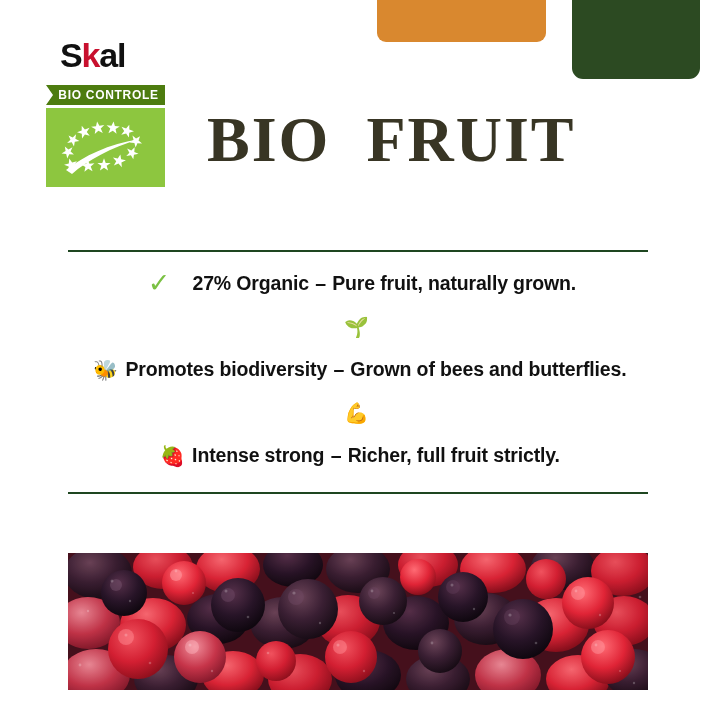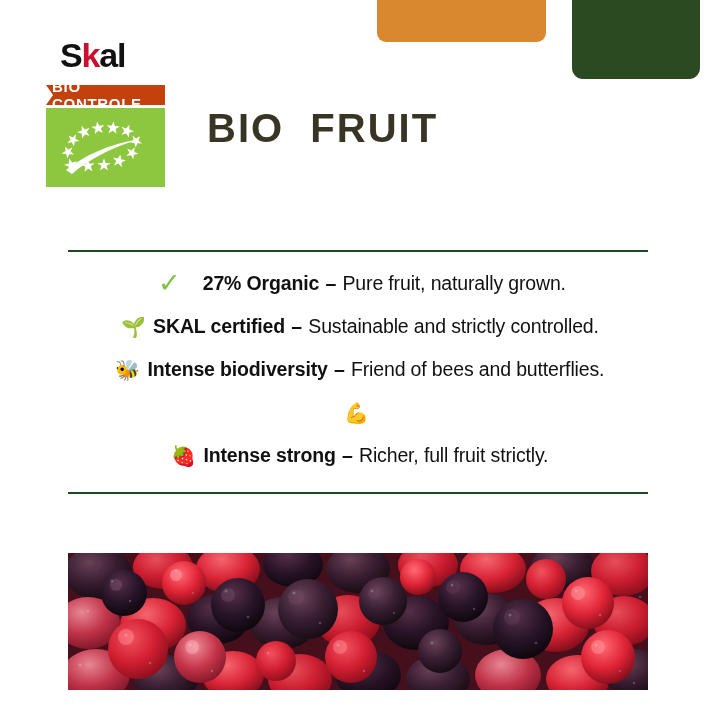--- a/index.html
+++ b/index.html
@@ -62,23 +62,23 @@
     height: 44px;
   }
   .skal-word .k-red { color: #C8102E; }
 
   .bio-controle {
     position: relative;
     margin-top: 3px;
     margin-left: 0px;
     width: 119px;
     height: 20px;
-    background: #c2410c;
+    background: #4d7c0f;
     color: #ffffff;
-    font-size: 15px;
+    font-size: 12px;
     font-weight: 700;
     letter-spacing: 0.7px;
     display: flex;
     align-items: center;
     justify-content: center;
     padding-left: 6px;
     box-sizing: border-box;
     clip-path: polygon(0 0, 100% 0, 100% 100%, 0 100%, 7px 50%);
   }
 
@@ -89,26 +89,27 @@
     background: #8DC63F;
     position: relative;
     overflow: hidden;
   }
   .eu-leaf svg { display: block; }
 
   .page-title {
     position: absolute;
     left: 207px;
     top: 108px;
-    font-size: 40px;
+    font-size: 64px;
     font-weight: 700;
     letter-spacing: 2px;
     color: #383524;
     line-height: 1;
     white-space: pre;
+    font-family: Liberation Serif, serif;
   }
 
   
   .rule {
     position: absolute;
     left: 68px;
     width: 580px;
     height: 2px;
     background: #1E4620;
   }
@@ -148,21 +149,21 @@
     letter-spacing: -0.15px;
   }
   .feature-term {
     font-weight: 700;
   }
   .feature-dash {
     font-weight: 700;
     padding: 0 1px;
   }
   .feature-desc {
-    font-weight: 400;
+    font-weight: 700;
   }
 
   
   .photo {
     position: absolute;
     left: 68px;
     top: 553px;
     width: 580px;
     height: 137px;
     overflow: hidden;
@@ -238,26 +239,25 @@
 
 <div class="features">
 
   <div class="feature-row">
     <span class="feature-icon check">✓</span>
     <span class="feature-text"><span class="feature-term">27% Organic</span> <span class="feature-dash">–</span> <span class="feature-desc">Pure fruit, naturally grown.</span></span>
   </div>
 
   <div class="feature-row">
     <span class="feature-icon">🌱</span>
-    <span class="feature-text"><span class="feature-term">SKAL certified</span> <span class="feature-dash">–</span> <span class="feature-desc">Sustainable and strictly controlled.</span></span>
   </div>
 
   <div class="feature-row">
     <span class="feature-icon">🐝</span>
-    <span class="feature-text"><span class="feature-term">Intense biodiversity</span> <span class="feature-dash">–</span> <span class="feature-desc">Friend of bees and butterflies.</span></span>
+    <span class="feature-text"><span class="feature-term">Promotes biodiversity</span> <span class="feature-dash">–</span> <span class="feature-desc">Grown of bees and butterflies.</span></span>
   </div>
 
   <div class="feature-row">
     <span class="feature-icon">💪</span>
   </div>
 
   <div class="feature-row">
     <span class="feature-icon">🍓</span>
     <span class="feature-text"><span class="feature-term">Intense strong</span> <span class="feature-dash">–</span> <span class="feature-desc">Richer, full fruit strictly.</span></span>
   </div>

